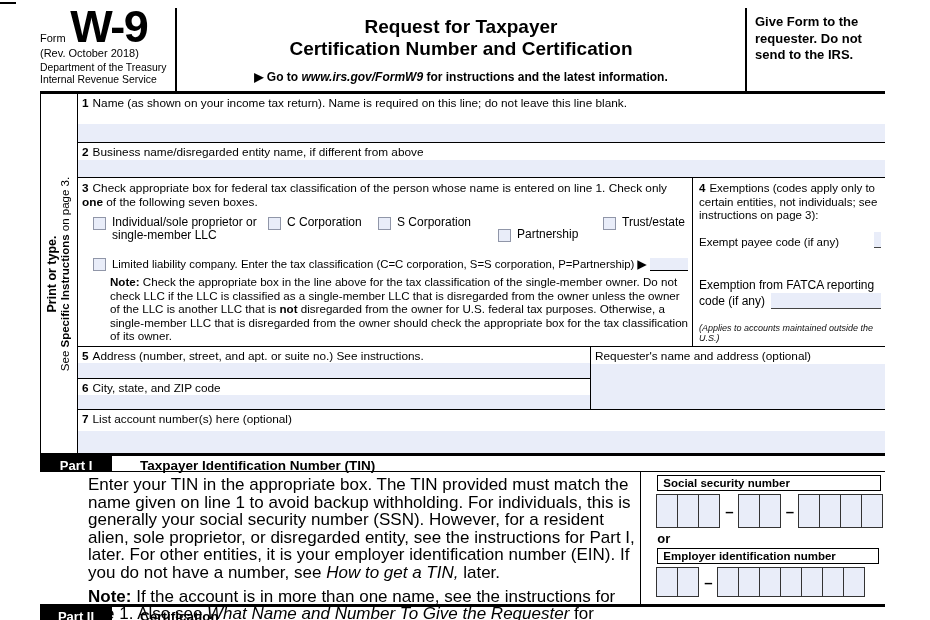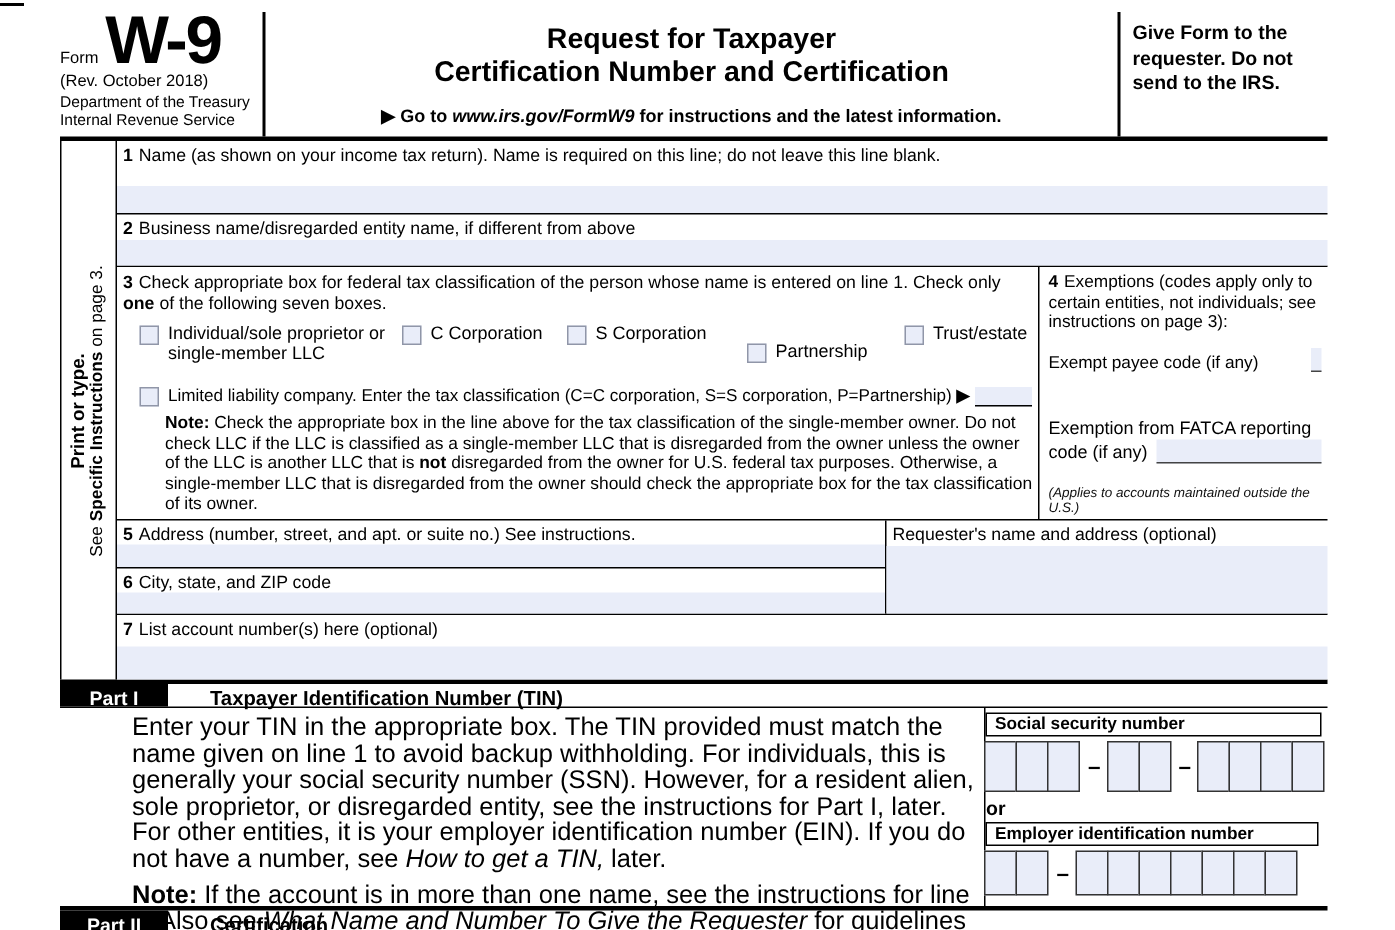--- a/index.html
+++ b/index.html
@@ -81,21 +81,21 @@
               display:flex; align-items:stretch; }
   .part-box { background:#000; color:#fff; font-weight:bold; font-size:13px;
               width:72px; text-align:center; padding-top:2px; }
   .part-title { font-weight:bold; font-size:13.5px; padding:2px 0 0 28px; }
 
   
   .p1-body { display:flex; height:132px; }
   .p1-text { width:590px; font-size:17px; line-height:17.6px; padding-top:4px;margin-left:48px; }
   .p1-note { margin-top:6px; }
   .it { font-style:italic; }
-  .p1-right { flex:1; border-left:1px solid #000; position:relative; padding:3px 2px 0 0; }
+  .p1-right { flex:1; border-left:1px solid #000; position:relative; padding:3px 2px 0 16px; }
   .tin-label-box { border:1.5px solid #000; font-weight:bold; font-size:11.5px;
                    padding:1px 0 1px 5px; margin-right:2px; }
   .tin-label-box.ein { width:222px; }
   .tin-row { display:flex; align-items:center; margin-top:3px; }
   .tin-group { display:flex; }
   .tin-cell { width:22px; background:var(--field-fill); border:1px solid #333; margin-left:-1px; }
   .ssn .tin-cell { height:34px; }
   .ein-row .tin-cell { height:30px; }
   .tin-dash { font-weight:bold; font-size:15px; margin:0 5px; }
   .or { font-weight:bold; font-size:13px; margin:3px 0 2px 0; }

